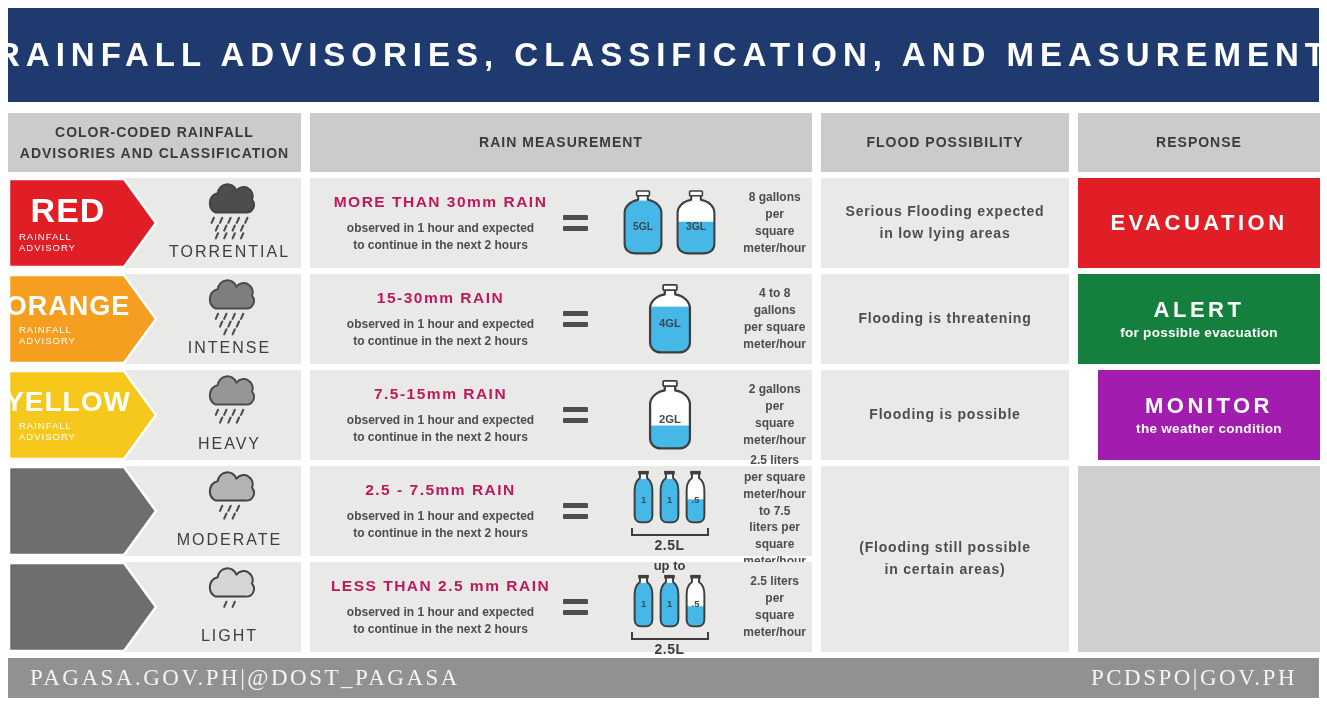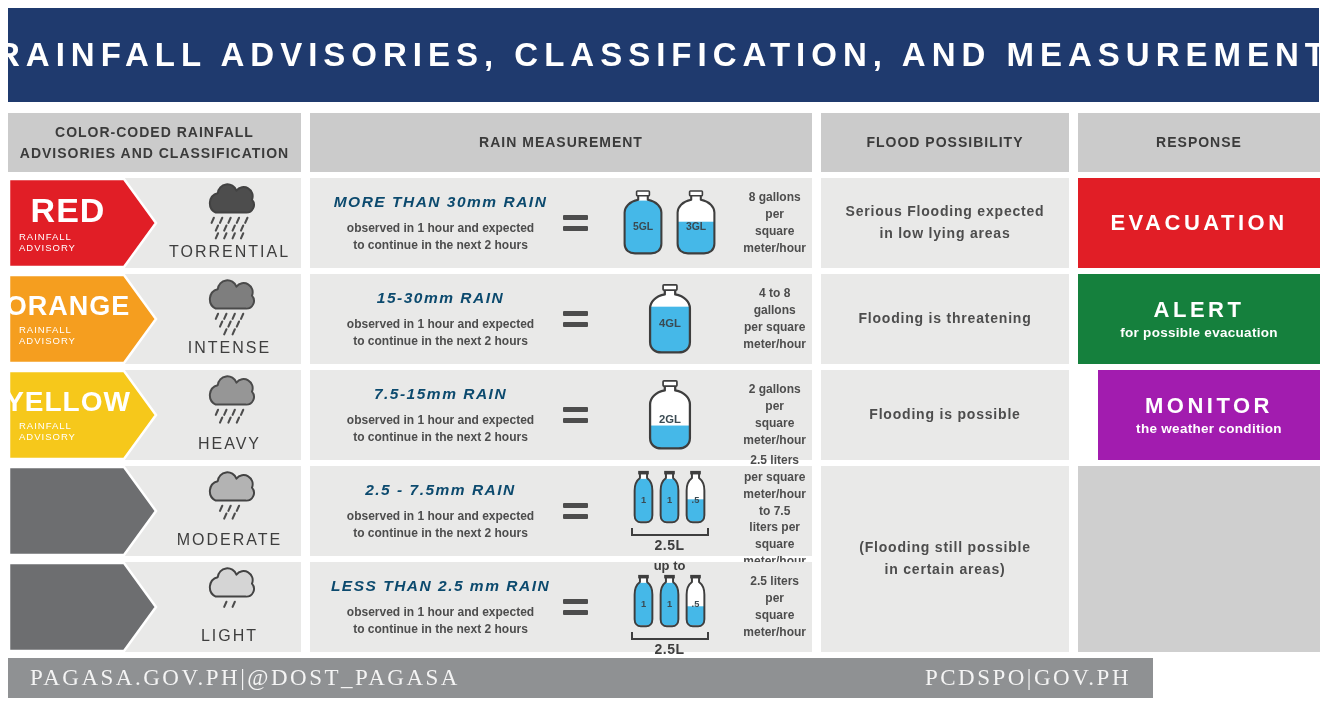--- a/index.html
+++ b/index.html
@@ -42,35 +42,35 @@
   .arrow-level{font-weight:bold;letter-spacing:1px;line-height:1;}
   .arrow-sub{font-weight:normal;font-size:9.5px;letter-spacing:1px;margin-top:4px;margin-left:11px;}
   .cloud-zone{
     position:absolute;left:150px;right:0;top:0;bottom:0;
     display:flex;flex-direction:column;align-items:center;justify-content:flex-end;
     padding-bottom:7px;
   }
   .cloud-svg{width:66px;height:62px;display:block;}
   .class-label{font-weight:normal;font-size:16px;letter-spacing:2px;color:#3E3E3E;margin-top:2px;}
   .m-text{width:236px;text-align:center;}
-  .m-head{font-weight:bold;font-size:15.5px;letter-spacing:1.5px;color:#0c4a6e;margin-bottom:9px;white-space:nowrap;font-style:italic;}
+  .m-head{font-weight:bold;font-size:15.5px;letter-spacing:1.5px;color:#be185d;margin-bottom:9px;white-space:nowrap;}
   .m-detail{font-weight:bold;font-size:12px;color:#4D4D4D;line-height:1.35;white-space:pre-line;}
   .m-eq{width:42px;display:flex;flex-direction:column;align-items:center;gap:6px;}
   .m-eq span{width:25px;height:5px;background:#4D4D4D;display:block;border-radius:1px;}
   .m-bottles{width:152px;display:flex;flex-direction:column;align-items:center;justify-content:center;}
   .bottle-row{display:flex;align-items:flex-end;gap:5px;}
   .bottle-row.small{gap:1px;}
   .upto{font-weight:bold;font-size:13px;color:#3E3E3E;margin-bottom:1px;}
   .bracket{width:74px;height:6px;border:2px solid #3E3E3E;border-top:none;margin-top:3px;}
   .bracket-label{font-weight:bold;font-size:14px;letter-spacing:0.5px;color:#3E3E3E;margin-top:1px;}
   .m-rate{flex:1;text-align:center;font-weight:bold;font-size:12px;color:#4D4D4D;line-height:1.4;white-space:pre-line;padding-right:6px;}
   .r-title{font-weight:bold;font-size:22px;letter-spacing:3.5px;color:#fff;line-height:1.1;}
   .r-sub{font-weight:bold;font-size:13.5px;letter-spacing:0.3px;color:#fff;margin-top:3px;}
   .footer{
-    position:absolute;left:8px;top:658px;width:1145px;height:40px;background:#8F9193;
+    position:absolute;left:8px;top:658px;width:1311px;height:40px;background:#8F9193;
     display:flex;align-items:center;justify-content:space-between;
     padding:0 22px;box-sizing:border-box;
     font-family:"Liberation Serif", serif;color:#F4F4F4;font-size:23px;letter-spacing:2.5px;
   }
 </style>
 </head>
 <body>
 
 <div class="title-bar">
   <div class="title-text">RAINFALL ADVISORIES, CLASSIFICATION, AND MEASUREMENT</div>

